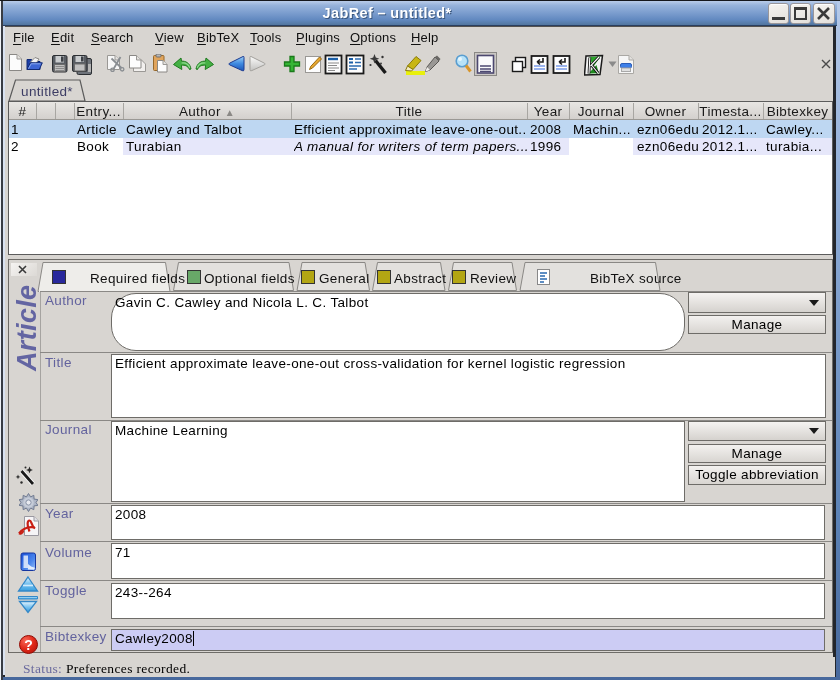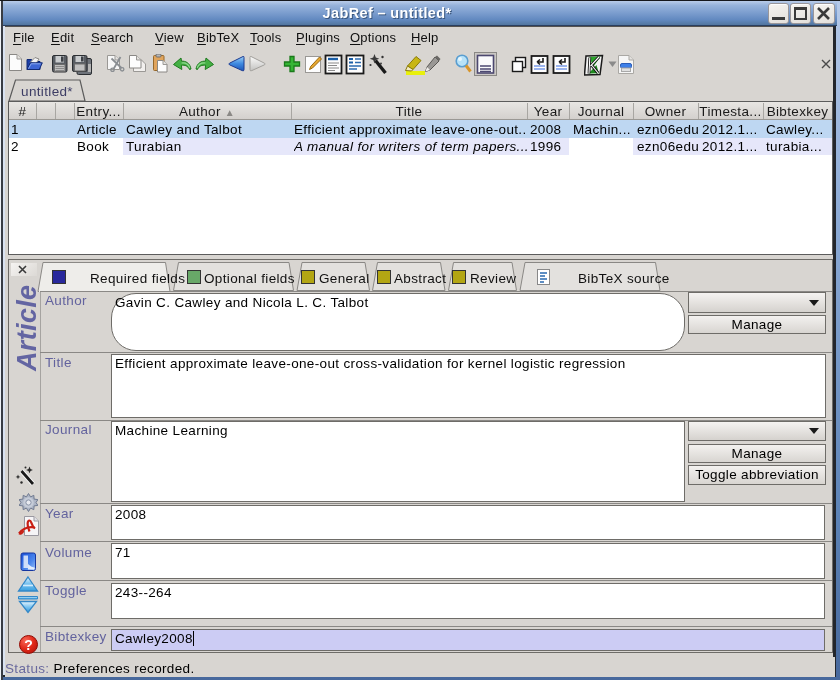--- a/index.html
+++ b/index.html
@@ -46,21 +46,21 @@
 .formline { left:40px; width:792px; height:1px; background:#8a8885; }
 .flabel { left:45px; color:#63639e; }
 .tfield { left:111px; background:#fff; border:1px solid #6e6c68; color:#000;
   padding:0 3px; line-height:17px; }
 .btn { left:688px; width:138px; background:linear-gradient(#f3f1ef,#d8d5d1);
   border:1px solid #6e6c68; text-align:center; color:#000; height:19px; line-height:17px; }
 .combo { left:688px; top:0; width:138px; height:21px; background:linear-gradient(#f5f3f1,#d5d2ce);
   border:1px solid #6e6c68; }
 
 #statusbar { left:5px; top:657px; width:830px; height:20px; background:#d8d5d1; }
-#statustext { left:5px; top:661px; }
+#statustext { left:23px; top:661px;font-family:Liberation Serif, serif; }
 #statustext b { color:#6a6a9e; font-weight:normal; }
 </style>
 </head>
 <body>
 <div class="abs" id="topline"></div>
 <div class="abs" style="left:0;top:1px;width:1px;height:679px;background:#eef2f8;"></div>
 <div class="abs" style="left:1px;top:1px;width:2px;height:679px;background:#383c44;"></div>
 <div class="abs" style="left:3px;top:26px;width:2px;height:651px;background:#d9e2f1;"></div>
 <div class="abs" id="titlebar"></div>
 <div class="abs" id="title">JabRef – untitled*</div>
@@ -347,21 +347,21 @@
   <div class="abs sq" style="left:452px;background:#b3a613;"></div>
   <svg class="abs" style="left:536px;top:269px;" width="16" height="16">
     <rect x="1.5" y="0.5" width="12" height="15" fill="#fff" stroke="#888"></rect>
     <path d="M4 4 H11 M4 7 H9 M4 10 H11 M4 13 H8" stroke="#2a6ab0" stroke-width="1.4"></path>
   </svg>
   <div class="abs etabtext" style="left:70px;margin-left:20px;">Required fields</div>
   <div class="abs etabtext" style="left:204px;">Optional fields</div>
   <div class="abs etabtext" style="left:319px;">General</div>
   <div class="abs etabtext" style="left:394px;">Abstract</div>
   <div class="abs etabtext" style="left:470px;">Review</div>
-  <div class="abs etabtext" style="left:578px;">BibTeX source</div>
+  <div class="abs etabtext" style="left:590px;">BibTeX source</div>
 
   <div class="abs" id="articletxt">Article</div>
   <div class="abs" style="left:40px;top:291px;width:1px;height:361px;background:#a5a3a0;"></div>
 
   <svg class="abs" style="left:15px;top:465px;" width="21" height="21">
     <path d="M6.5 6 L18 19" stroke="#fff" stroke-width="4.6"></path>
     <path d="M6.5 6 L18 19" stroke="#1a1a1a" stroke-width="2.8"></path>
     <path d="M14.5 1.5 l1 2.4 2.4 1 -2.4 1 -1 2.4 -1 -2.4 -2.4 -1 2.4 -1 Z" fill="#2a2a2a"></path>
     <path d="M3 9.5 l0.7 1.7 1.7 0.7 -1.7 0.7 -0.7 1.7 -0.7 -1.7 -1.7 -0.7 1.7 -0.7 Z" fill="#2a2a2a"></path>
     <circle cx="6.5" cy="17.5" r="1.2" fill="#2a2a2a"></circle>

